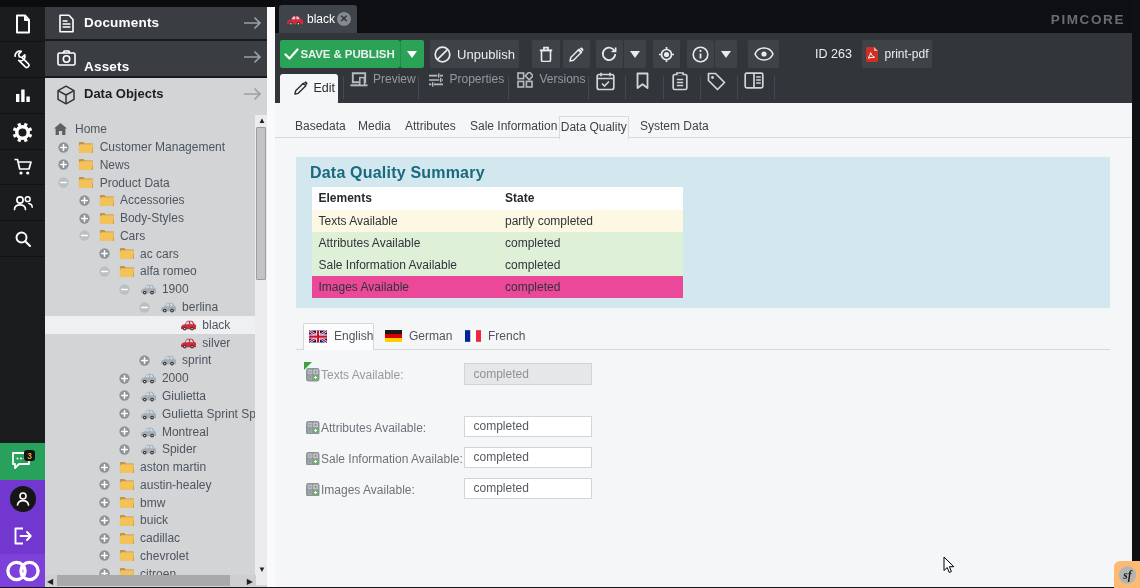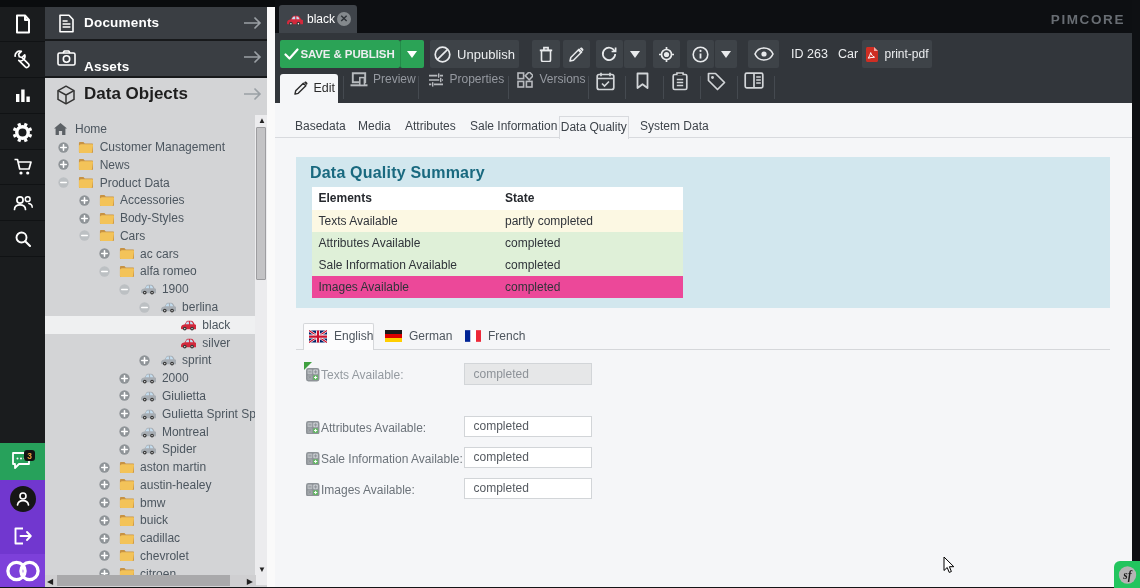--- a/index.html
+++ b/index.html
@@ -12,21 +12,21 @@
 .ibcell { position:absolute; left:0; width:45px; height:35px; border-bottom:1px solid #101214; display:flex; align-items:center; justify-content:center; }
 .ibgreen { position:absolute; left:0; top:435.5px; width:45px; height:37.5px; background:#27a15b; display:flex; align-items:center; justify-content:center; }
 .ibpurple { position:absolute; left:0; width:45px; background:#7137cf; display:flex; align-items:center; justify-content:center; }
 
 
 #panel { left:45px; top:7px; width:222px; height:581px; background:#d3d4d6; }
 .acchead { position:absolute; left:0; width:222px; height:33px; background:#3a3e43; color:#fff; display:flex; align-items:center; }
 .acchead .t { font-size:13.5px; font-weight:bold; margin-left:39px; letter-spacing:0.2px; }
 .acchead .arr { position:absolute; right:5px; top:9px; }
 #dohead { position:absolute; left:0; top:70.5px; width:222px; height:32.5px; background:#d3d4d6; color:#222; display:flex; align-items:center; }
-#dohead .t { font-size:17px; font-weight:bold; margin-left:39px; color:#1e1e1e; }
+#dohead .t { font-size:13px; font-weight:bold; margin-left:39px; color:#1e1e1e; }
 #dohead .arr { position:absolute; right:5px; top:9px; }
 
 #tree { position:absolute; left:0; top:113.3px; width:210px; height:462px; overflow:hidden; font-size:12px; color:#4c565f; }
 .trow { position:absolute; left:0; width:210px; height:18px; line-height:18px; white-space:nowrap; }
 .trow.sel { background:#eff0f1; }
 .trow svg, .trow .txt { vertical-align:middle; }
 
 
 #vsb { position:absolute; left:210px; top:108px; width:12px; height:470px; background:#ececee; }
 #vsb .thumb { position:absolute; left:1px; top:12px; width:10px; height:153px; background:#c3c3c5; border:1px solid #9d9da0; border-radius:1px; }
@@ -40,21 +40,21 @@
 
 #main { left:275px; top:0; width:857px; height:588px; background:#0d0f12; }
 #tabstrip { position:absolute; left:0; top:0; width:857px; height:33px; background:#0d0f12; }
 #objtab { position:absolute; left:4px; top:5px; width:78px; height:28px; background:#3f444a; border-radius:3px 3px 0 0; }
 #objtab .lbl { position:absolute; left:28px; top:7px; color:#fff; font-size:12px; }
 #objtab .cls { position:absolute; left:58px; top:7px; width:14px; height:14px; border-radius:7px; background:#84898d; color:#2e3338; font-size:10px; font-weight:bold; text-align:center; line-height:14px; }
 #pimlogo { position:absolute; right:7px; top:10px; }
 
 #toolbar { position:absolute; left:0; top:33px; width:857px; height:70px; background:#32363b; }
 .tbtn { position:absolute; top:7px; height:28px; background:#3e4348; border-radius:2px; display:flex; align-items:center; justify-content:center; }
-.tbtxt { color:#eceef0; font-size:13px; white-space:nowrap; }
+.tbtxt { color:#eceef0; font-size:13px; white-space:nowrap;margin-left:24px; }
 
 #row3 { position:absolute; left:0; top:39px; width:857px; height:31px; }
 .r3div { position:absolute; top:4px; width:1px; height:23px; background:#454a50; }
 .r3item { position:absolute; top:0; height:31px; display:flex; align-items:flex-start; color:#9599a0; font-size:12px; white-space:nowrap; }
 #edittab { position:absolute; left:4.5px; top:1.5px; width:58px; height:29.5px; background:#f5f6f8; border-radius:3px 3px 0 0; display:flex; align-items:center; }
 #edittab span { color:#2b2b2b; font-size:12.5px; margin-left:6px; }
 
 #content { position:absolute; left:0; top:103px; width:856.5px; height:483.5px; background:#f5f6f8; }
 
 
@@ -75,21 +75,21 @@
 #langtab-en { position:absolute; left:6.5px; top:0px; width:71px; height:27.5px; background:#fcfcfd; border:1px solid #d5d7da; border-bottom:none; border-radius:2px 2px 0 0; }
 .langitem { position:absolute; top:0; height:27px; display:flex; align-items:center; font-size:12px; color:#4e565e; white-space:nowrap; }
 .flag { display:inline-block; margin-right:7px; }
 
 
 .fld { position:absolute; font-size:12px; }
 .flabel { position:absolute; left:46px; top:2px; color:#6c737a; white-space:nowrap; }
 .finput { position:absolute; left:188.5px; top:-3px; width:128px; height:21.5px; background:#fff; border:1px solid #d2d5d8; font-size:12px; color:#555a60; line-height:21px; padding:0 0 0 9px; font-family:"Liberation Sans",sans-serif; }
 .ficon { position:absolute; left:31px; top:2px; }
 
-#sfbadge { left:1113.5px; top:560.5px; width:26.5px; height:27.5px; background:#22c55e; border-radius:6px 0 0 0; z-index:30; }
+#sfbadge { left:1113.5px; top:560.5px; width:26.5px; height:27.5px; background:#fdba74; border-radius:6px 0 0 0; z-index:30; }
 #rightedge { left:1131.5px; top:0; width:8.5px; height:588px; background:#0e1013; }
 #bottomline { left:0; top:586.5px; width:1140px; height:1.5px; background:#141416; z-index:25; }
 #topline { left:0; top:0; width:1140px; height:7px; background:#0a0c0e; }
 </style>
 </head>
 <body>
 <div id="topline" class="abs"></div>
 <div id="rightedge" class="abs"></div>
 <div id="iconbar" class="abs">
 <div class="ibcell" style="top:0">

